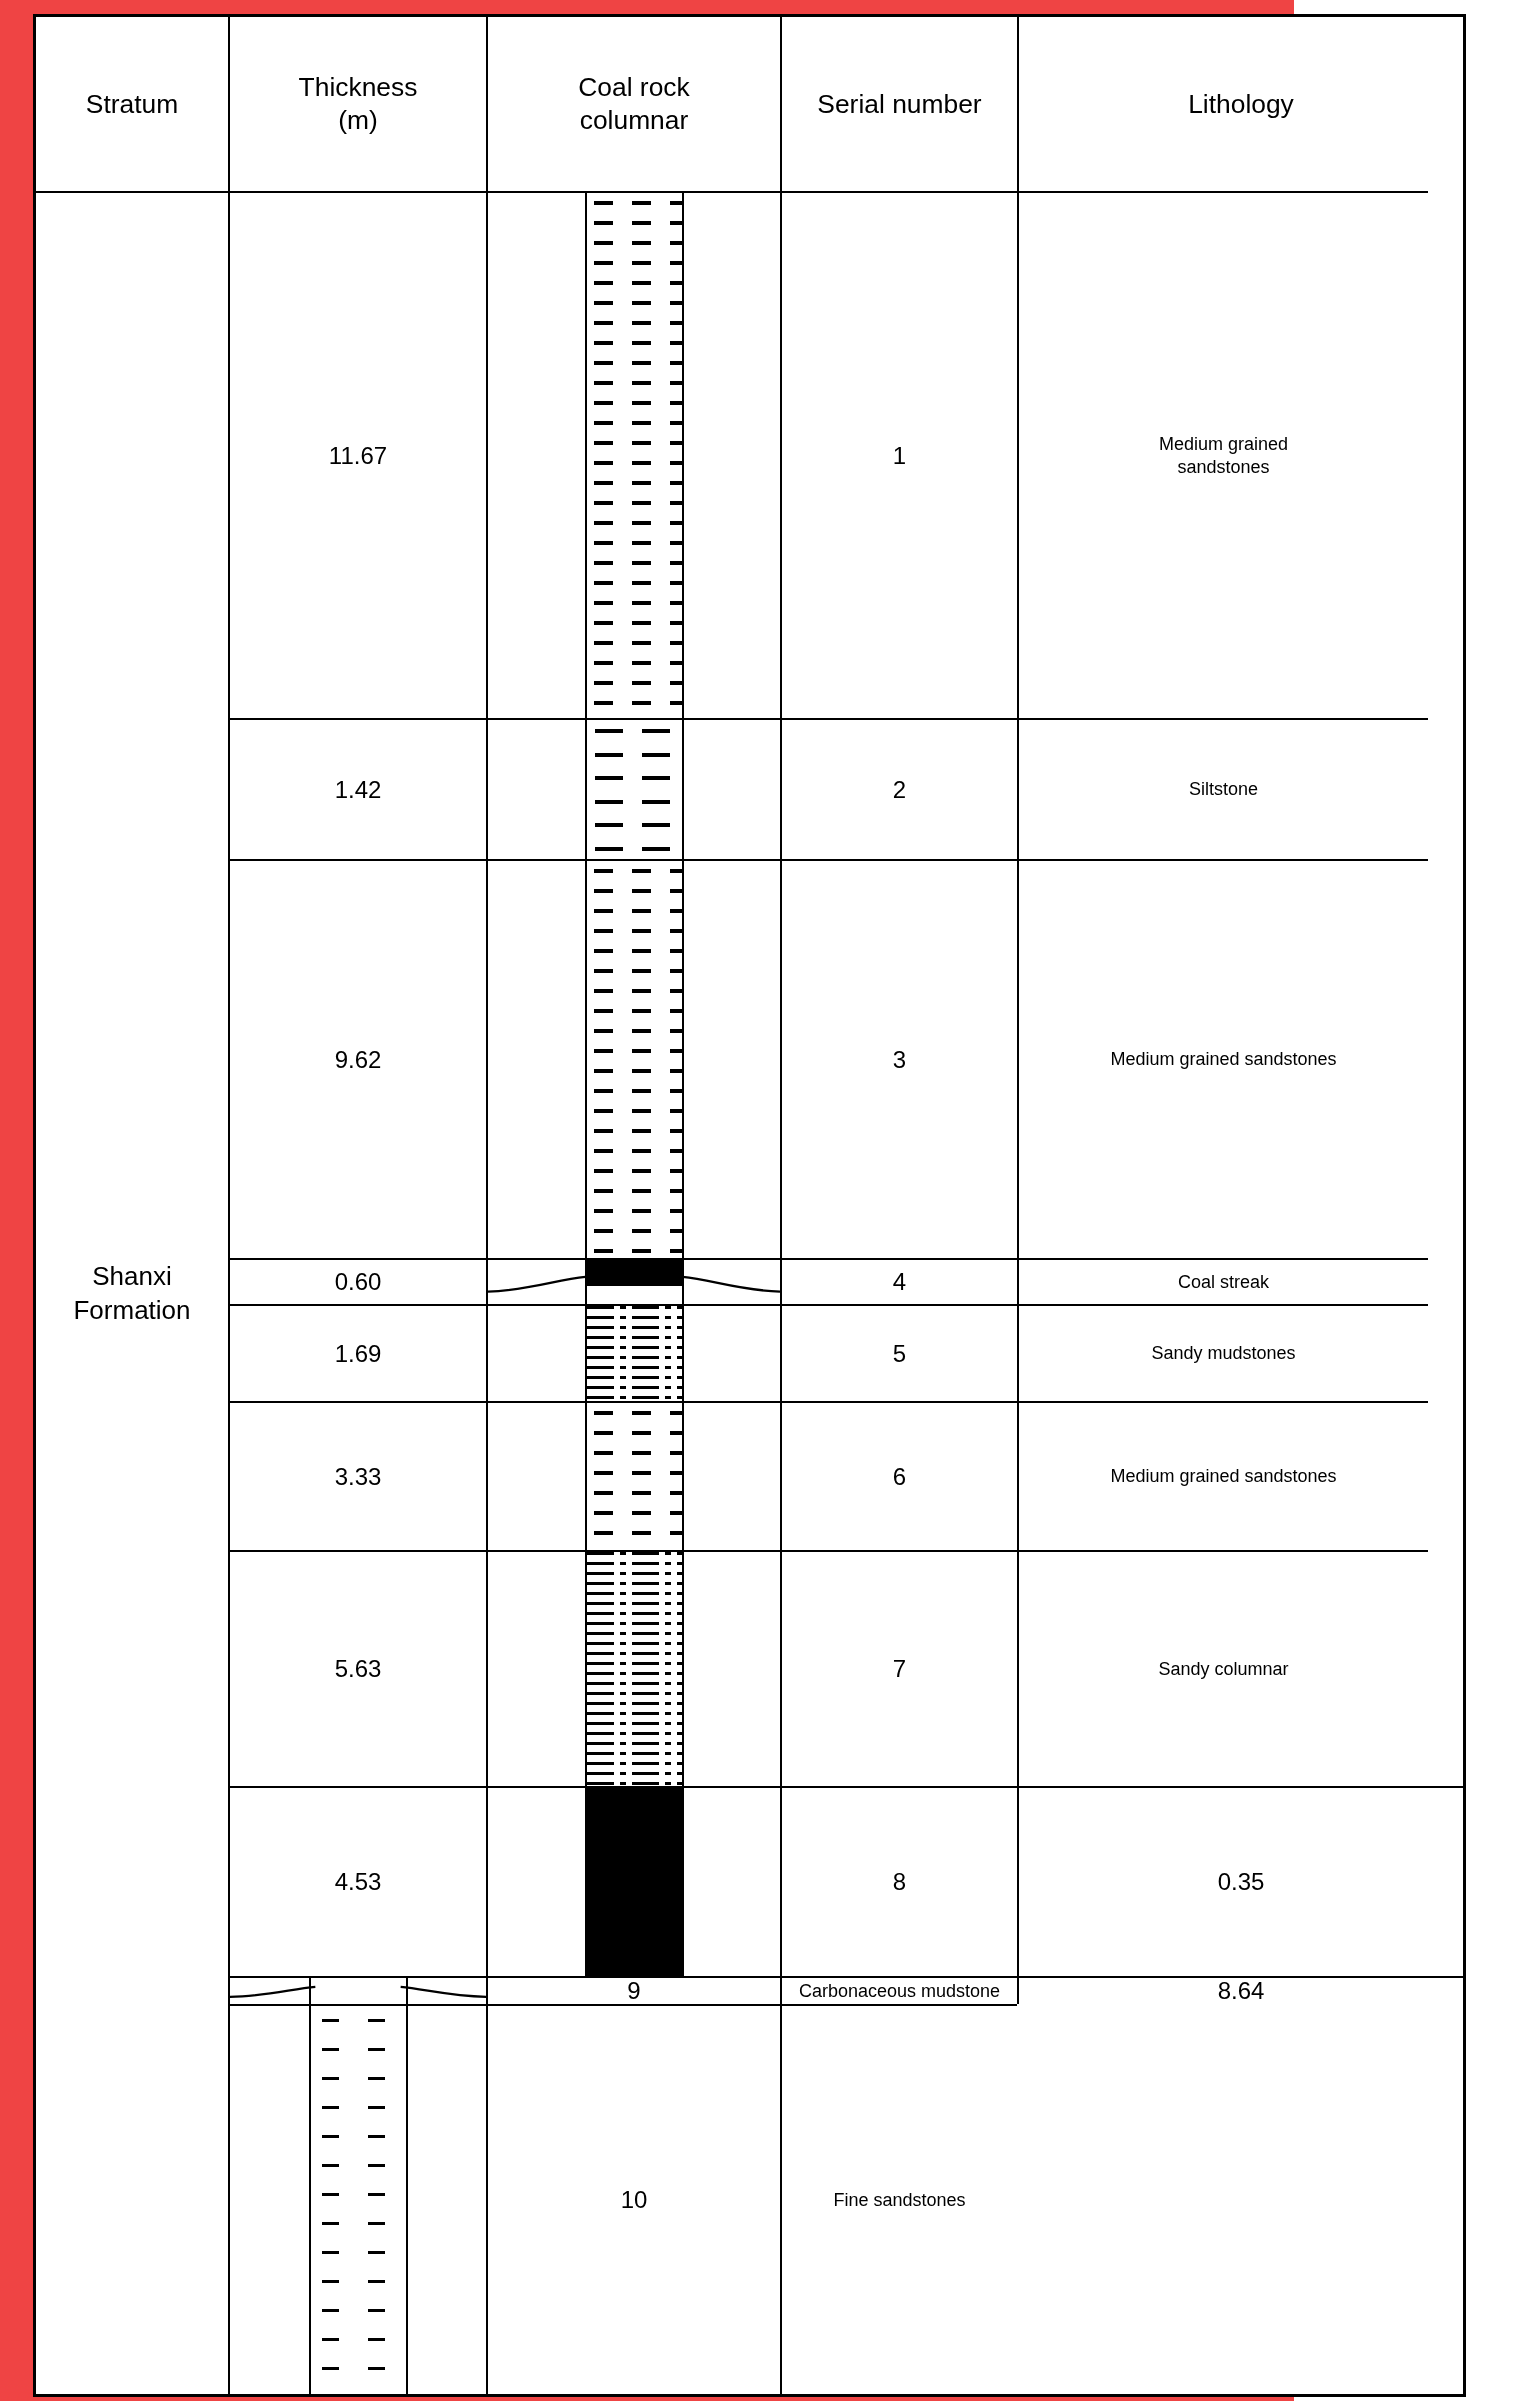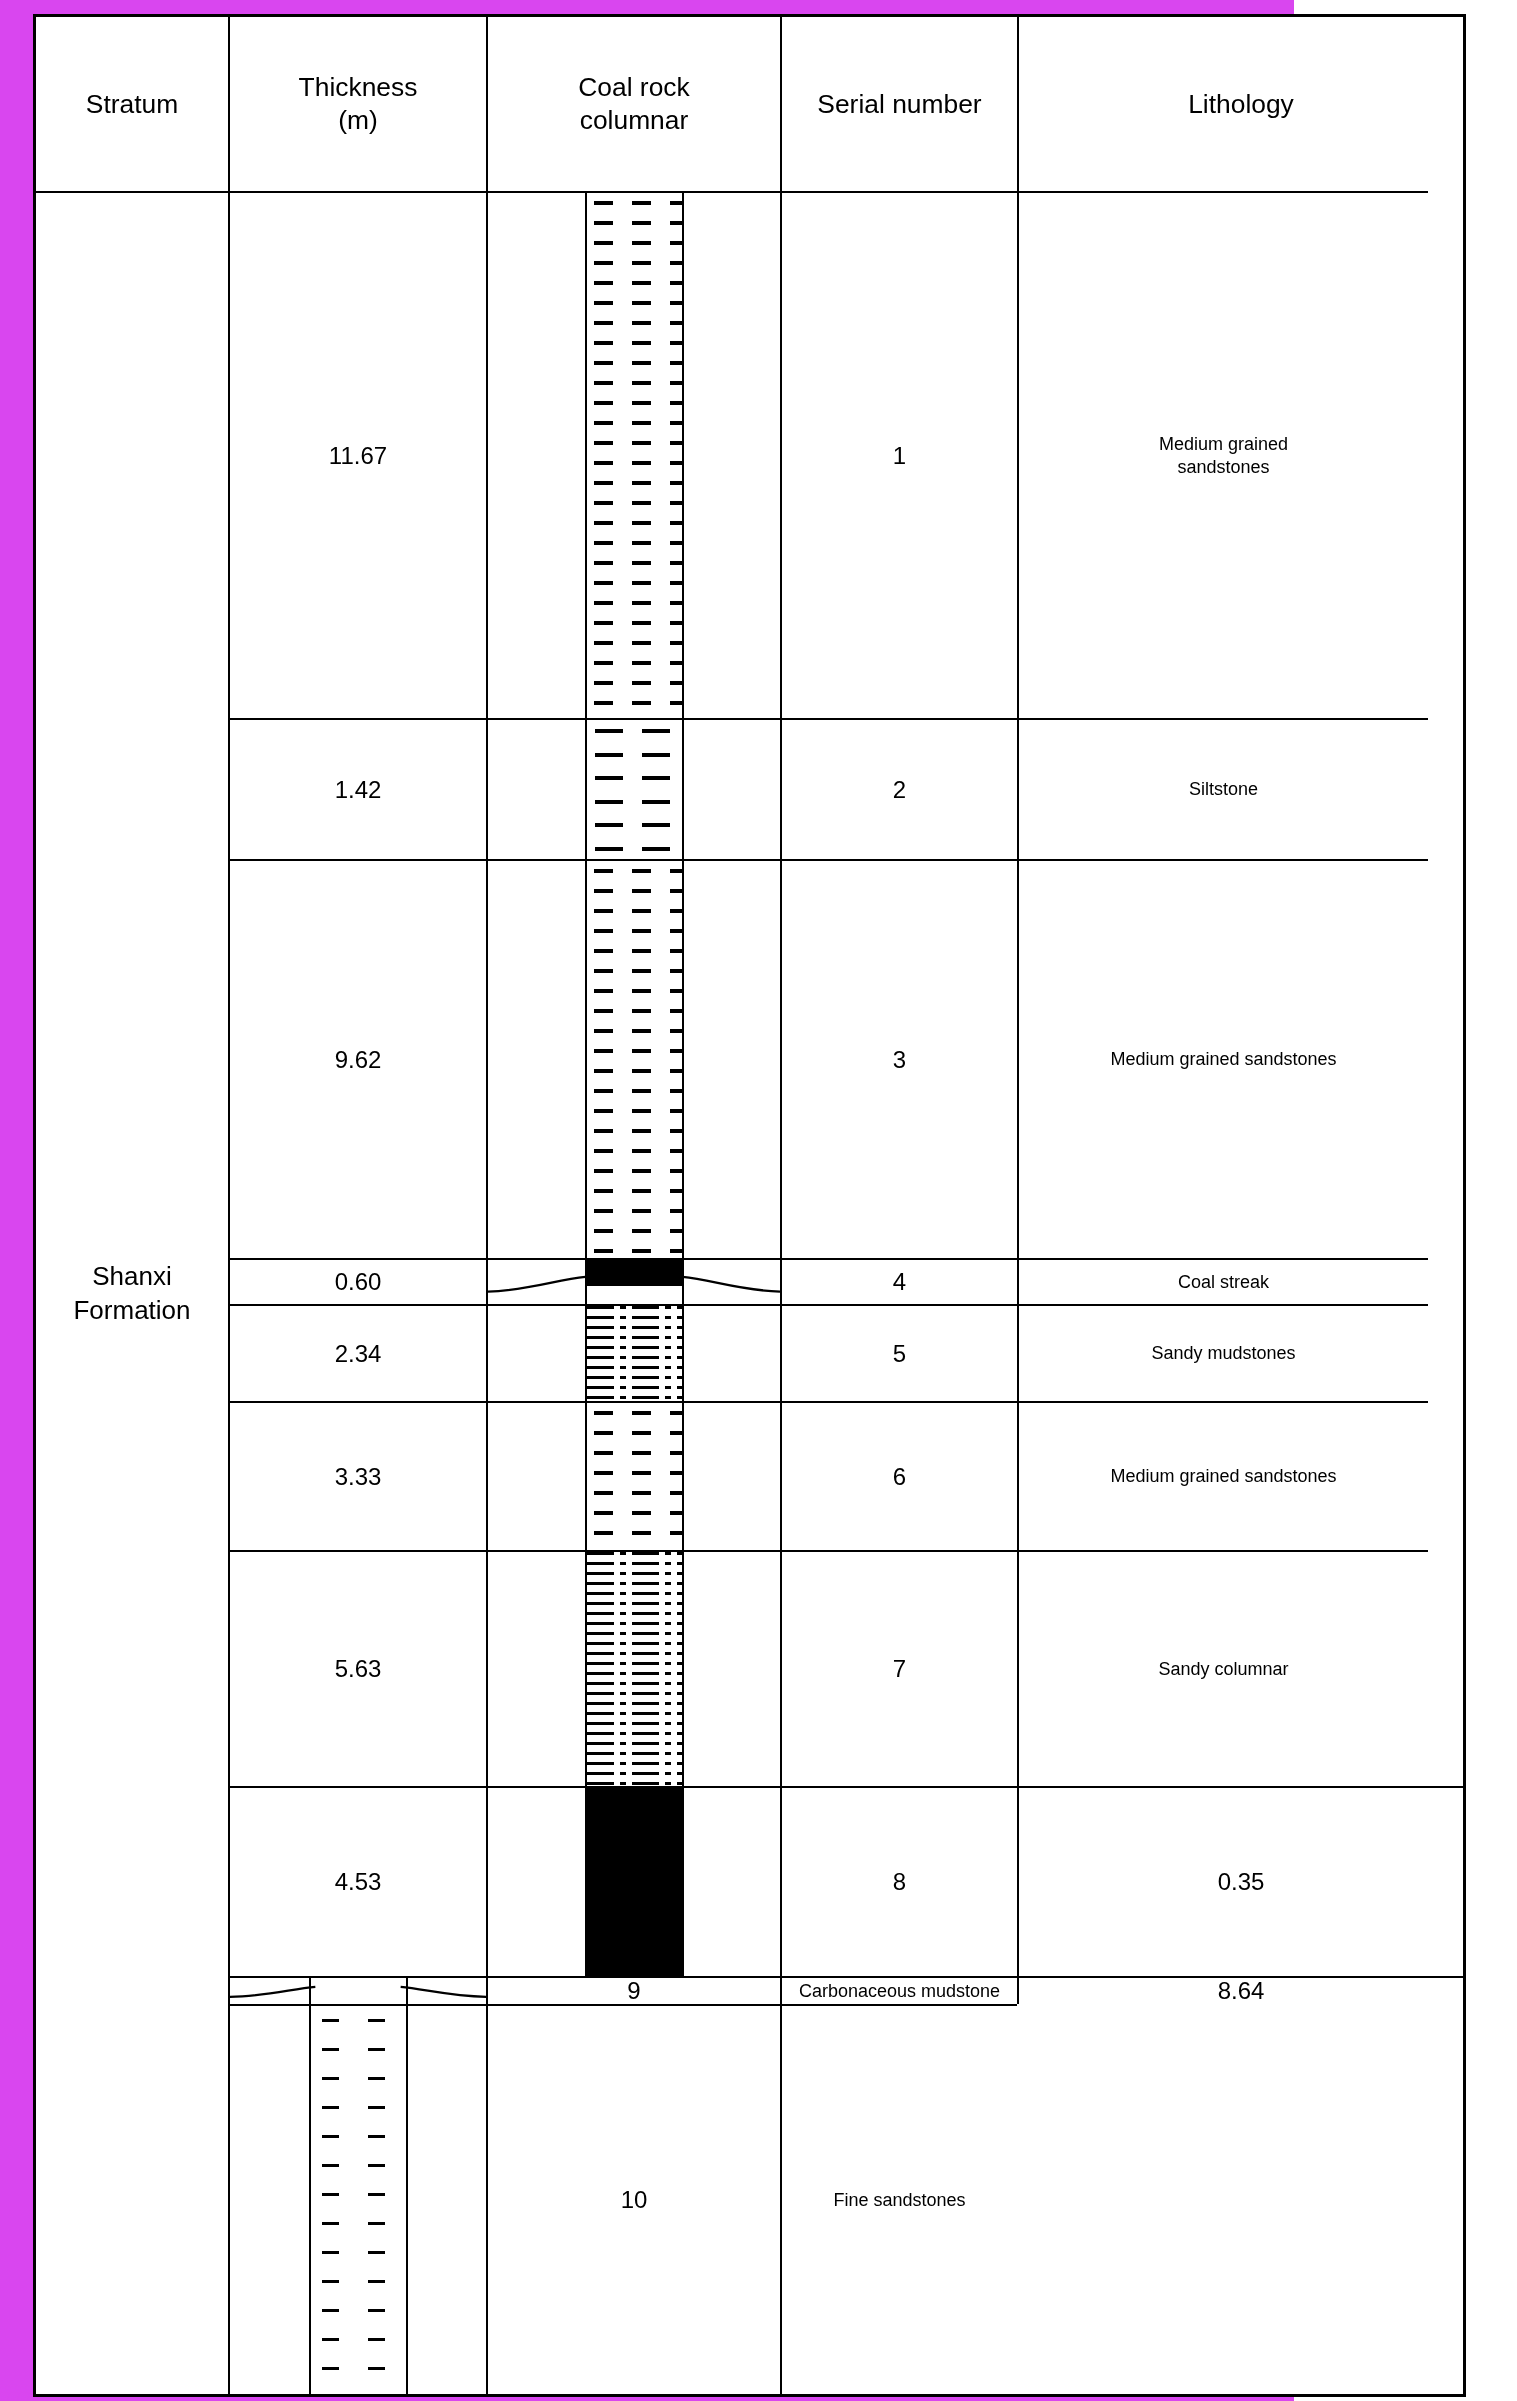--- a/index.html
+++ b/index.html
@@ -6,21 +6,21 @@
     margin: 0;
     padding: 0;
     background: #ffffff;
     font-family: "Liberation Sans", sans-serif;
     color: #000;
   }
   .page {
     position: relative;
     width: 1294px;
     height: 2401px;
-    background: #d946ef;
+    background: #ef4444;
   }
   .strat-table {
     position: absolute;
     left: 33px;
     top: 14px;
     display: grid;
     grid-template-columns: 192px 258px 294px 237px 446px;
     grid-template-rows: 174px 527px 141px 399px 46px 97px 149px 236px 190px 28px 390px;
     border: 3.5px solid #000;
     background: #fff;
@@ -138,21 +138,21 @@
     <div class="cell col-cell">
       <div class="strip pat-streak"></div>
       <svg class="flare" viewBox="0 0 501 78" preserveAspectRatio="none">
         <path d="M0,56 C70,54 120,34 167,30" fill="none" stroke="#000" stroke-width="4"></path>
         <path d="M501,56 C431,54 381,34 334,30" fill="none" stroke="#000" stroke-width="4"></path>
       </svg>
     </div>
     <div class="cell num">4</div>
     <div class="cell lith">Coal streak</div>
 
-    <div class="cell num">2.34</div>
+    <div class="cell num">1.69</div>
     <div class="cell col-cell">
       <div class="strip pat-smud"></div>
     </div>
     <div class="cell num">5</div>
     <div class="cell lith">Sandy mudstones</div>
 
     <div class="cell num">3.33</div>
     <div class="cell col-cell">
       <div class="strip pat-mss"></div>
     </div>

